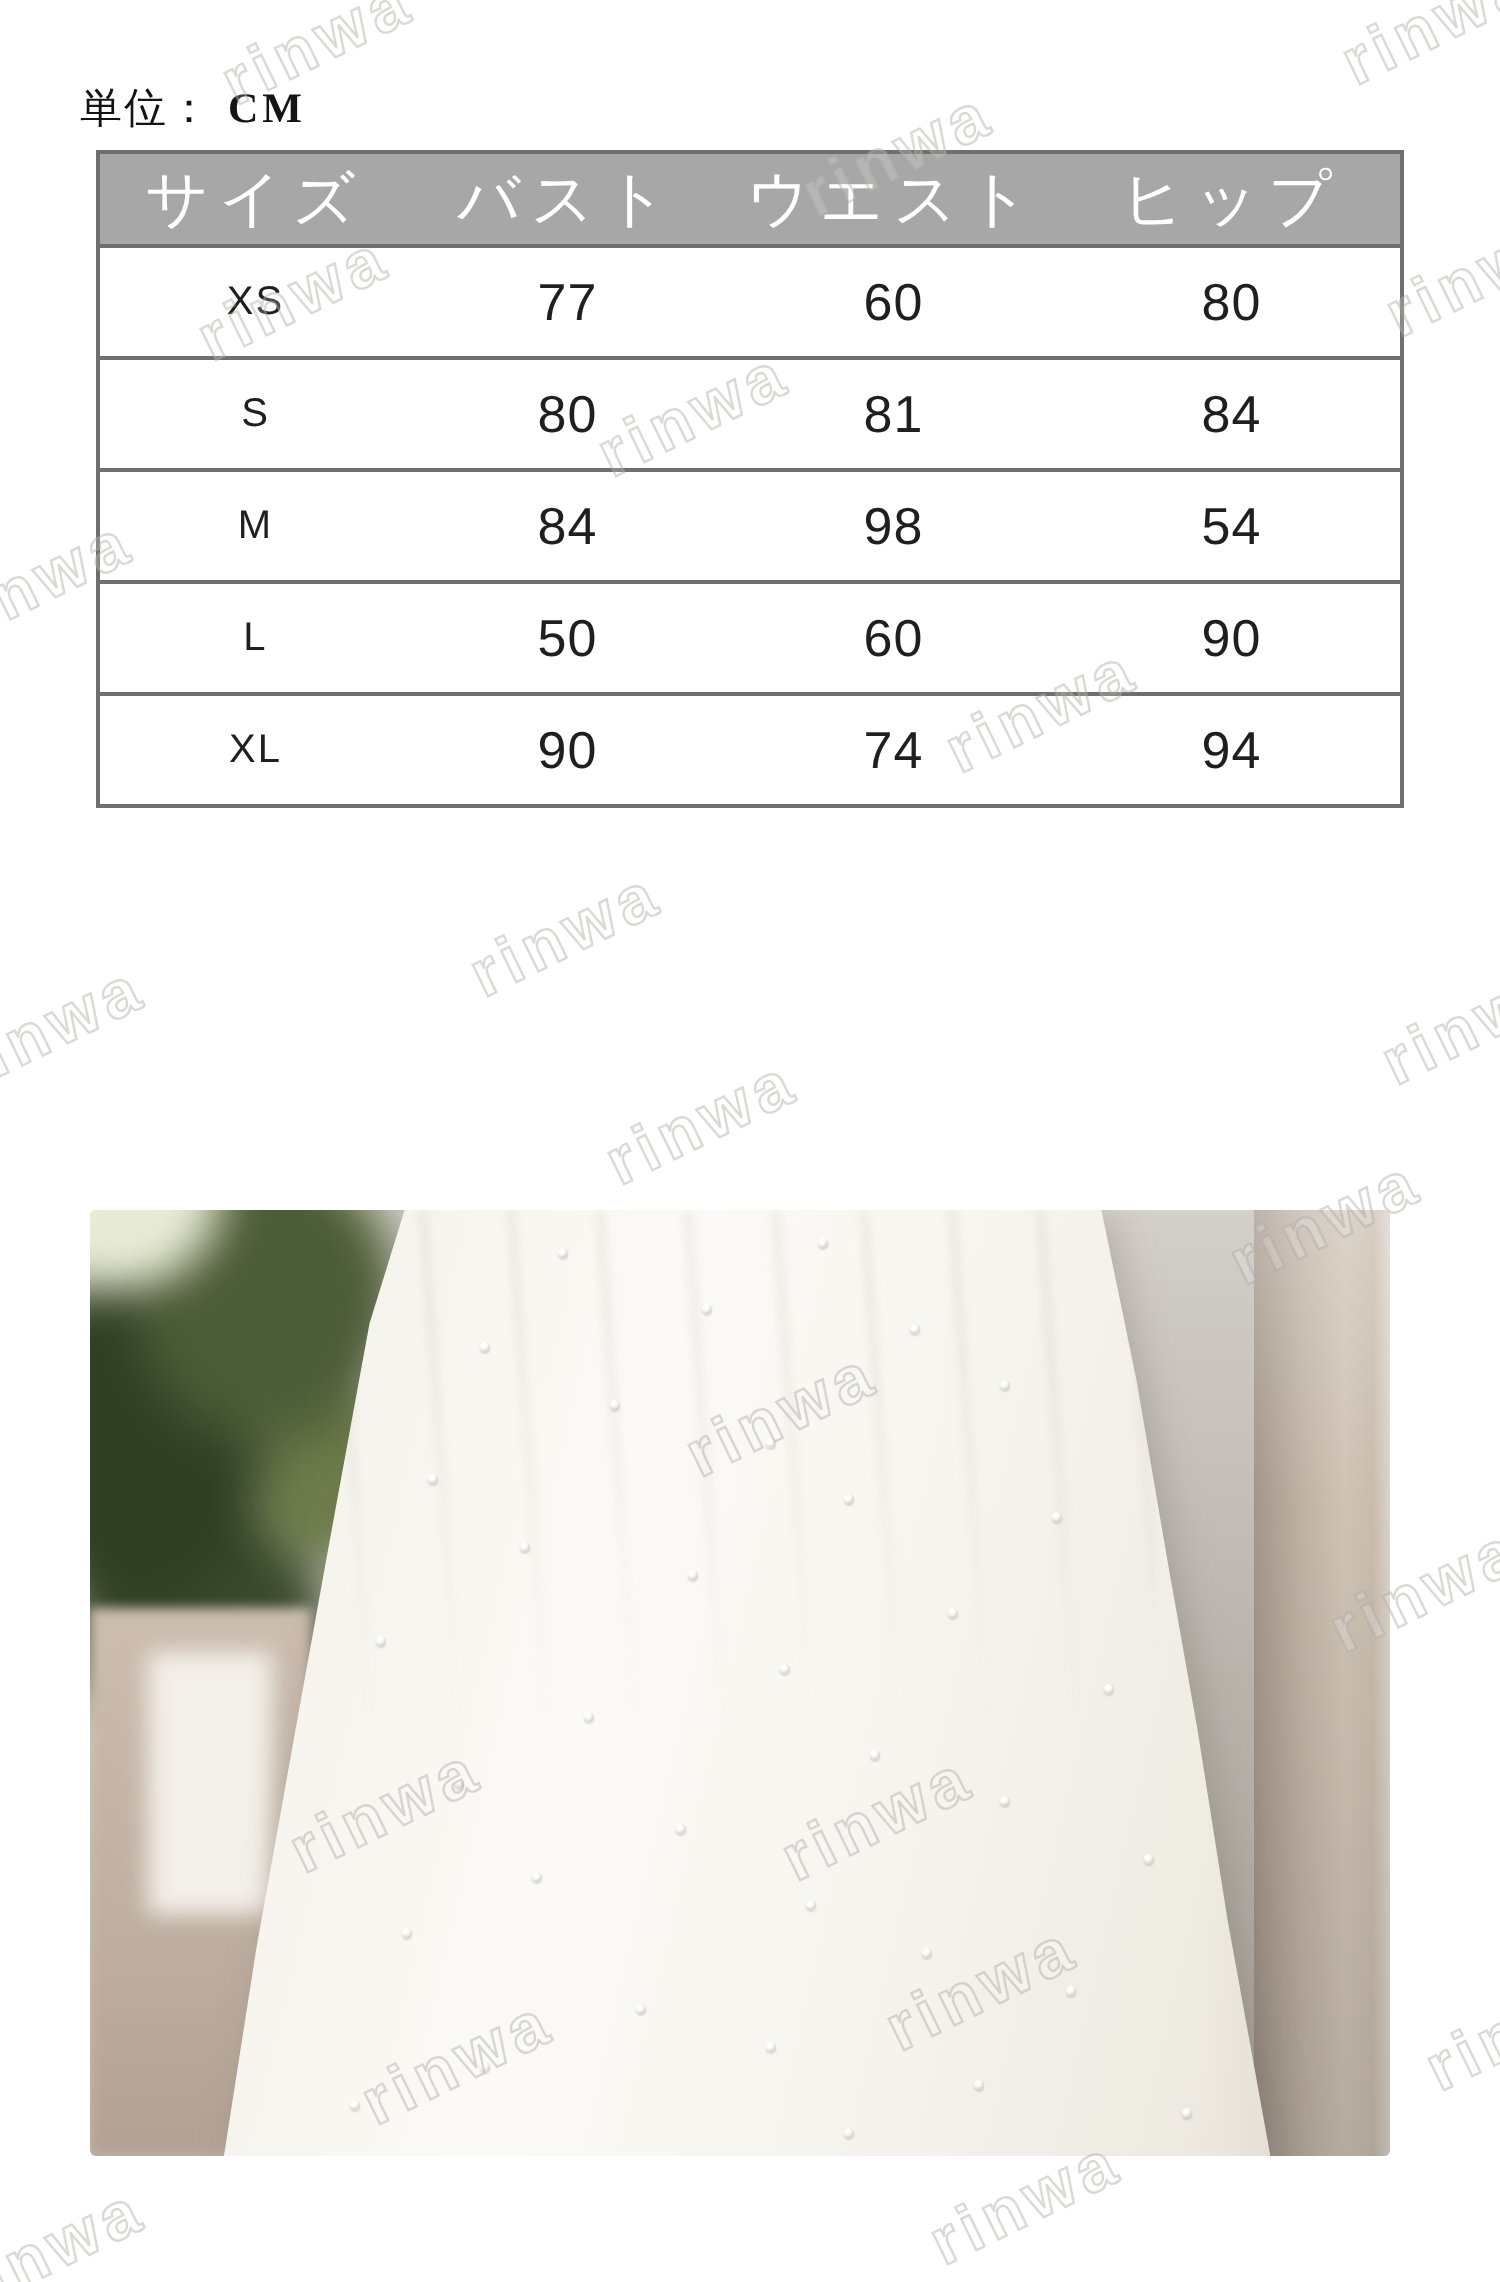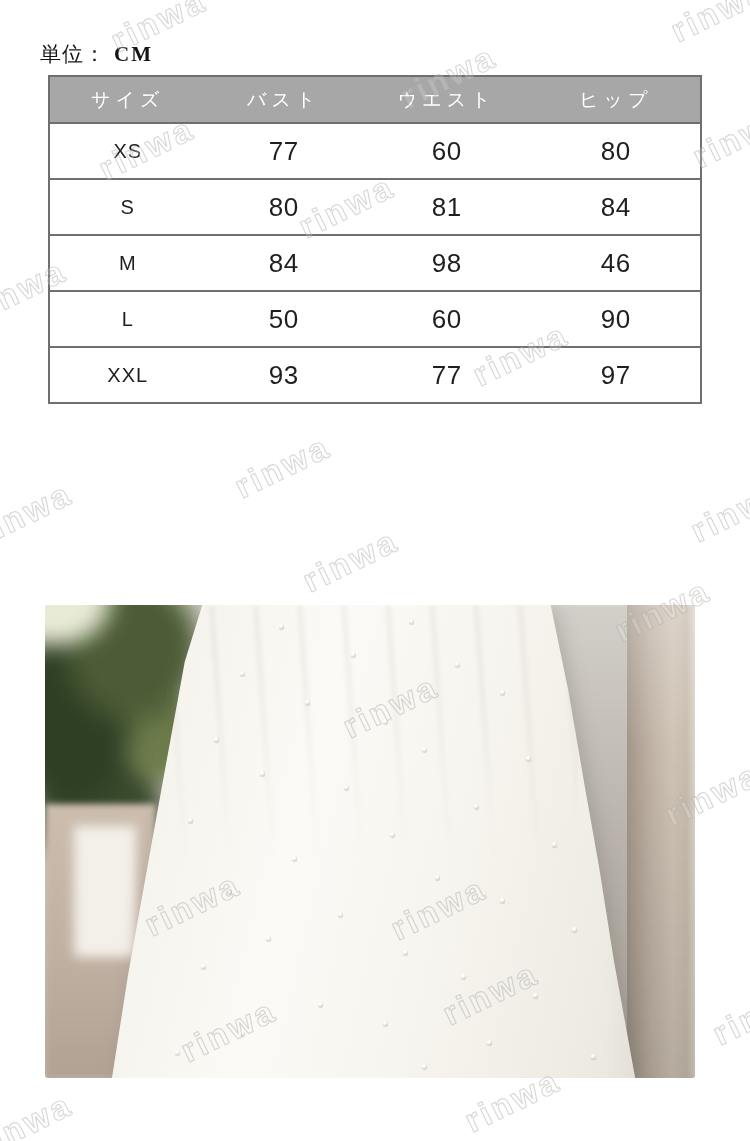--- a/index.html
+++ b/index.html
@@ -11,21 +11,21 @@
              font-size:21px;color:#141414;letter-spacing:1px;}
   .unit-line .val{font-weight:700;margin-left:8px;letter-spacing:2px;}
 
   
   table.size-table{position:absolute;left:48px;top:75px;width:654px;border-collapse:collapse;
                    table-layout:fixed;border:2px solid #6f6f6f;}
   table.size-table thead tr{border-bottom:2px solid #6f6f6f;}
   table.size-table tbody tr{border-bottom:2px solid #6f6f6f;}
   table.size-table th{height:43px;background:#a7a7a7;color:#ffffff;font-weight:400;
                       font-family:"Liberation Serif","DejaVu Serif",serif;
-                      font-size:19px;letter-spacing:5px;text-align:center;}
+                      font-size:31px;letter-spacing:5px;text-align:center;}
   table.size-table td{height:52px;text-align:center;color:#1f1f1f;background:#ffffff;}
   td.c-size{font-size:20px;letter-spacing:1px;}
   td.c-num{font-size:26px;letter-spacing:0.5px;}
 
   
   .note{position:absolute;left:0;top:536px;width:750px;text-align:center;
         font-size:18px;color:#383838;letter-spacing:0.5px;}
 
   
   .photo{position:absolute;left:45px;top:605px;width:650px;height:473px;overflow:hidden;
@@ -102,33 +102,33 @@
       <tr>
         <td class="c-size">S</td>
         <td class="c-num">80</td>
         <td class="c-num">81</td>
         <td class="c-num">84</td>
       </tr>
       <tr>
         <td class="c-size">M</td>
         <td class="c-num">84</td>
         <td class="c-num">98</td>
-        <td class="c-num">46</td>
+        <td class="c-num">54</td>
       </tr>
       <tr>
         <td class="c-size">L</td>
         <td class="c-num">50</td>
         <td class="c-num">60</td>
         <td class="c-num">90</td>
       </tr>
       <tr>
-        <td class="c-size">XXL</td>
-        <td class="c-num">93</td>
-        <td class="c-num">77</td>
-        <td class="c-num">97</td>
+        <td class="c-size">XL</td>
+        <td class="c-num">90</td>
+        <td class="c-num">74</td>
+        <td class="c-num">94</td>
       </tr>
     </tbody>
   </table>
 
 
   <div class="photo">
     <div class="plant"></div>
     <div class="tan-wall">
       <div class="white-column"></div>
     </div>

